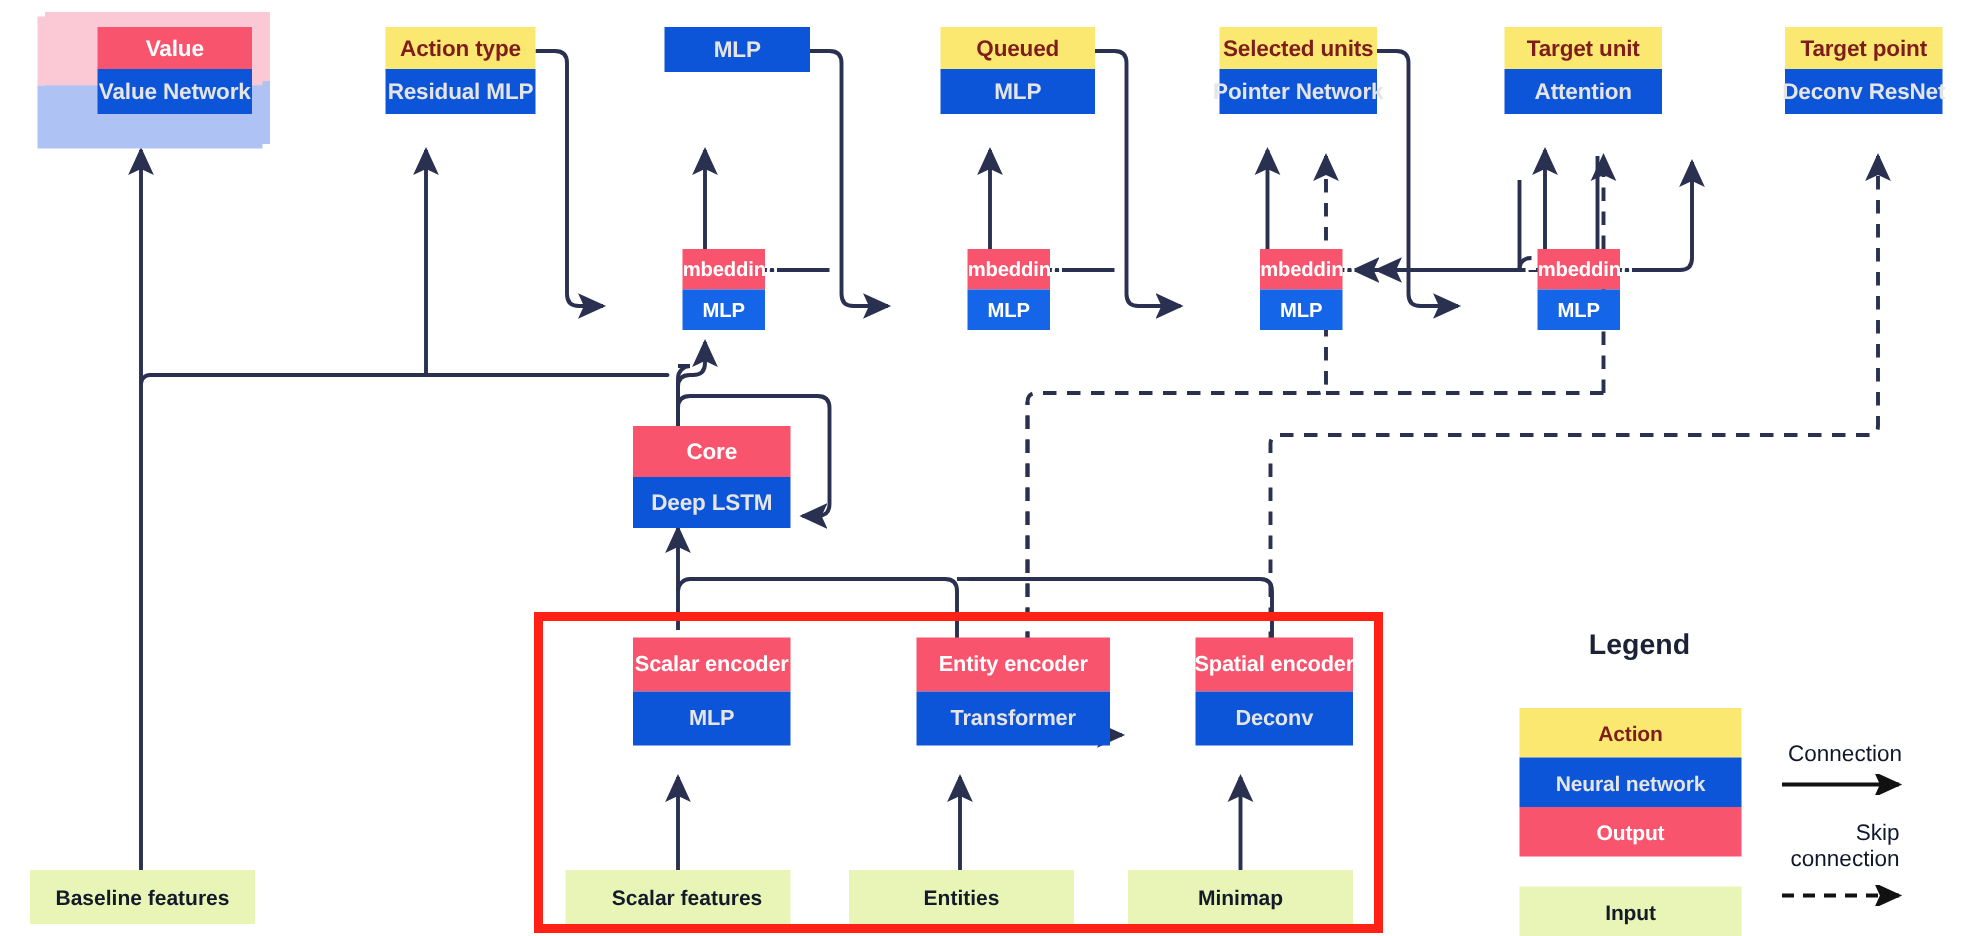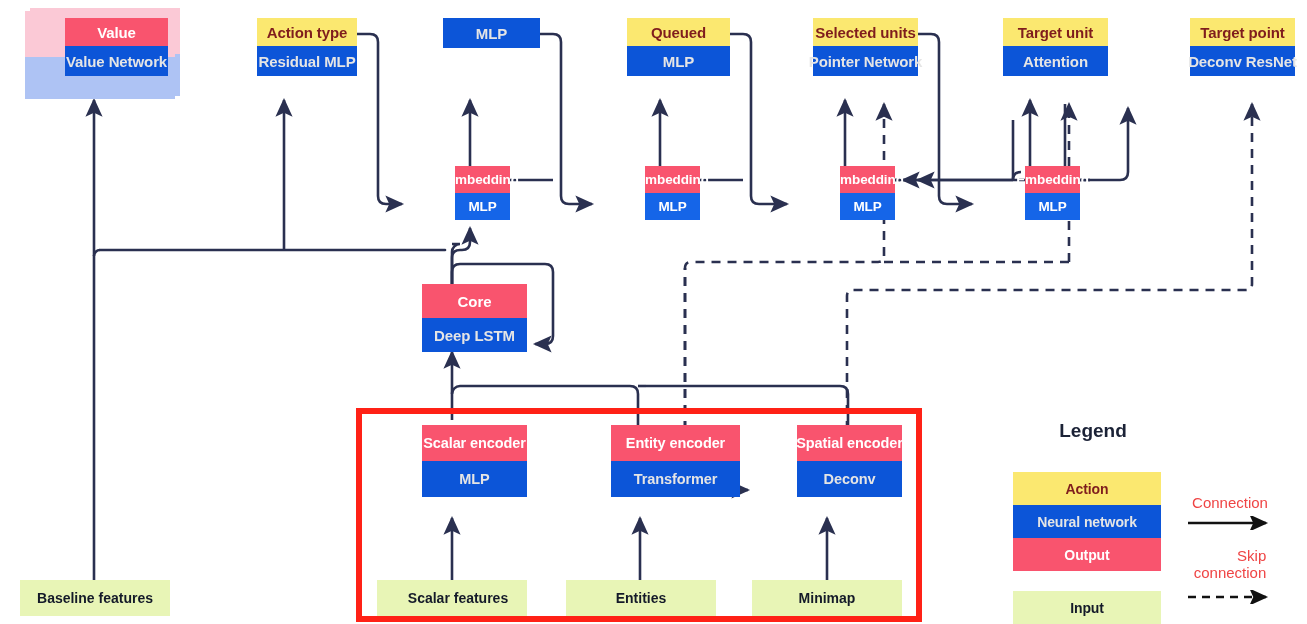--- a/index.html
+++ b/index.html
@@ -83,21 +83,21 @@
   
   #legend-title{
     position:absolute;
     font-size:19px;font-weight:700;color:#1b2236;
     z-index:4;white-space:nowrap;
   }
   #legend-stack{position:absolute;z-index:4;}
   #legend-stack .band{height:33px;font-size:14px;font-weight:700;}
   .lg-label{
     position:absolute;z-index:4;text-align:center;
-    font-size:15px;color:#ef4444;font-weight:400;line-height:1.12;
+    font-size:15px;color:#0f172a;font-weight:400;line-height:1.12;
     white-space:nowrap;
   }
 </style>
 </head>
 <body>
 
 <div id="stage">
 
   <svg id="wires" viewBox="0 0 1307 624" xmlns="http://www.w3.org/2000/svg">
     <defs>

